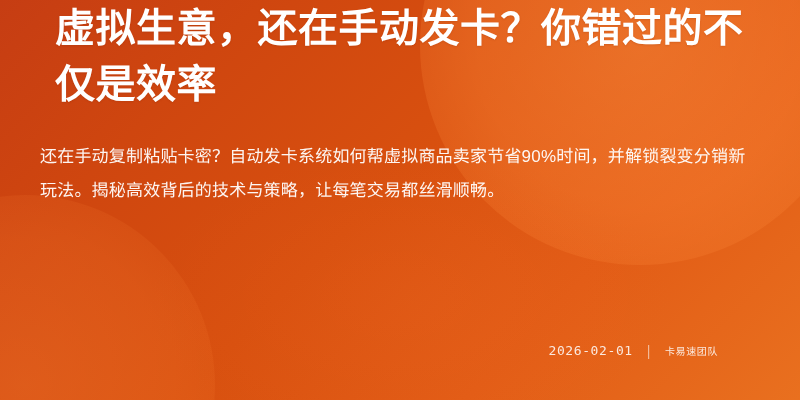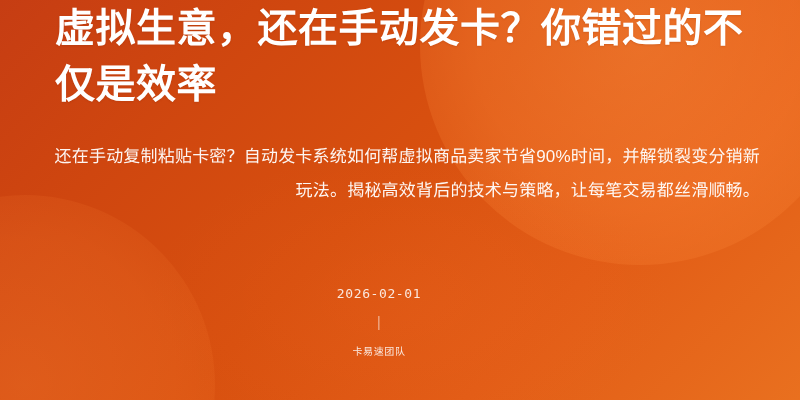--- a/index.html
+++ b/index.html
@@ -92,40 +92,39 @@
     margin-right: auto;
     text-shadow: 0 1px 2px rgba(120, 40, 0, 0.18);
   }
 
   .subheadline {
     margin: 0;
     margin-left: auto;
     margin-right: auto;
     padding-top: 28px;
     max-width: 740px;
-    text-align: right;
+    text-align: left;
     color: rgba(255, 255, 255, 0.95);
     font-size: 17px;
     line-height: 34px;
     font-weight: 400;
     letter-spacing: 0.2px;
   }
 
   .meta {
     margin-top: auto;
     margin-bottom: 42px;
     display: flex;
     justify-content: flex-end;
     align-items: center;
     gap: 14px;
     padding-right: 42px;
     color: rgba(255, 255, 255, 0.86);
     font-size: 13.5px;
     letter-spacing: 0.6px;
-    flex-direction: column;
   }
   .meta-date {
     font-family: "DejaVu Sans Mono", "Liberation Mono", monospace;
     font-size: 13px;
   }
   .meta-sep {
     color: rgba(255, 255, 255, 0.55);
     font-size: 14px;
     line-height: 1;
   }

